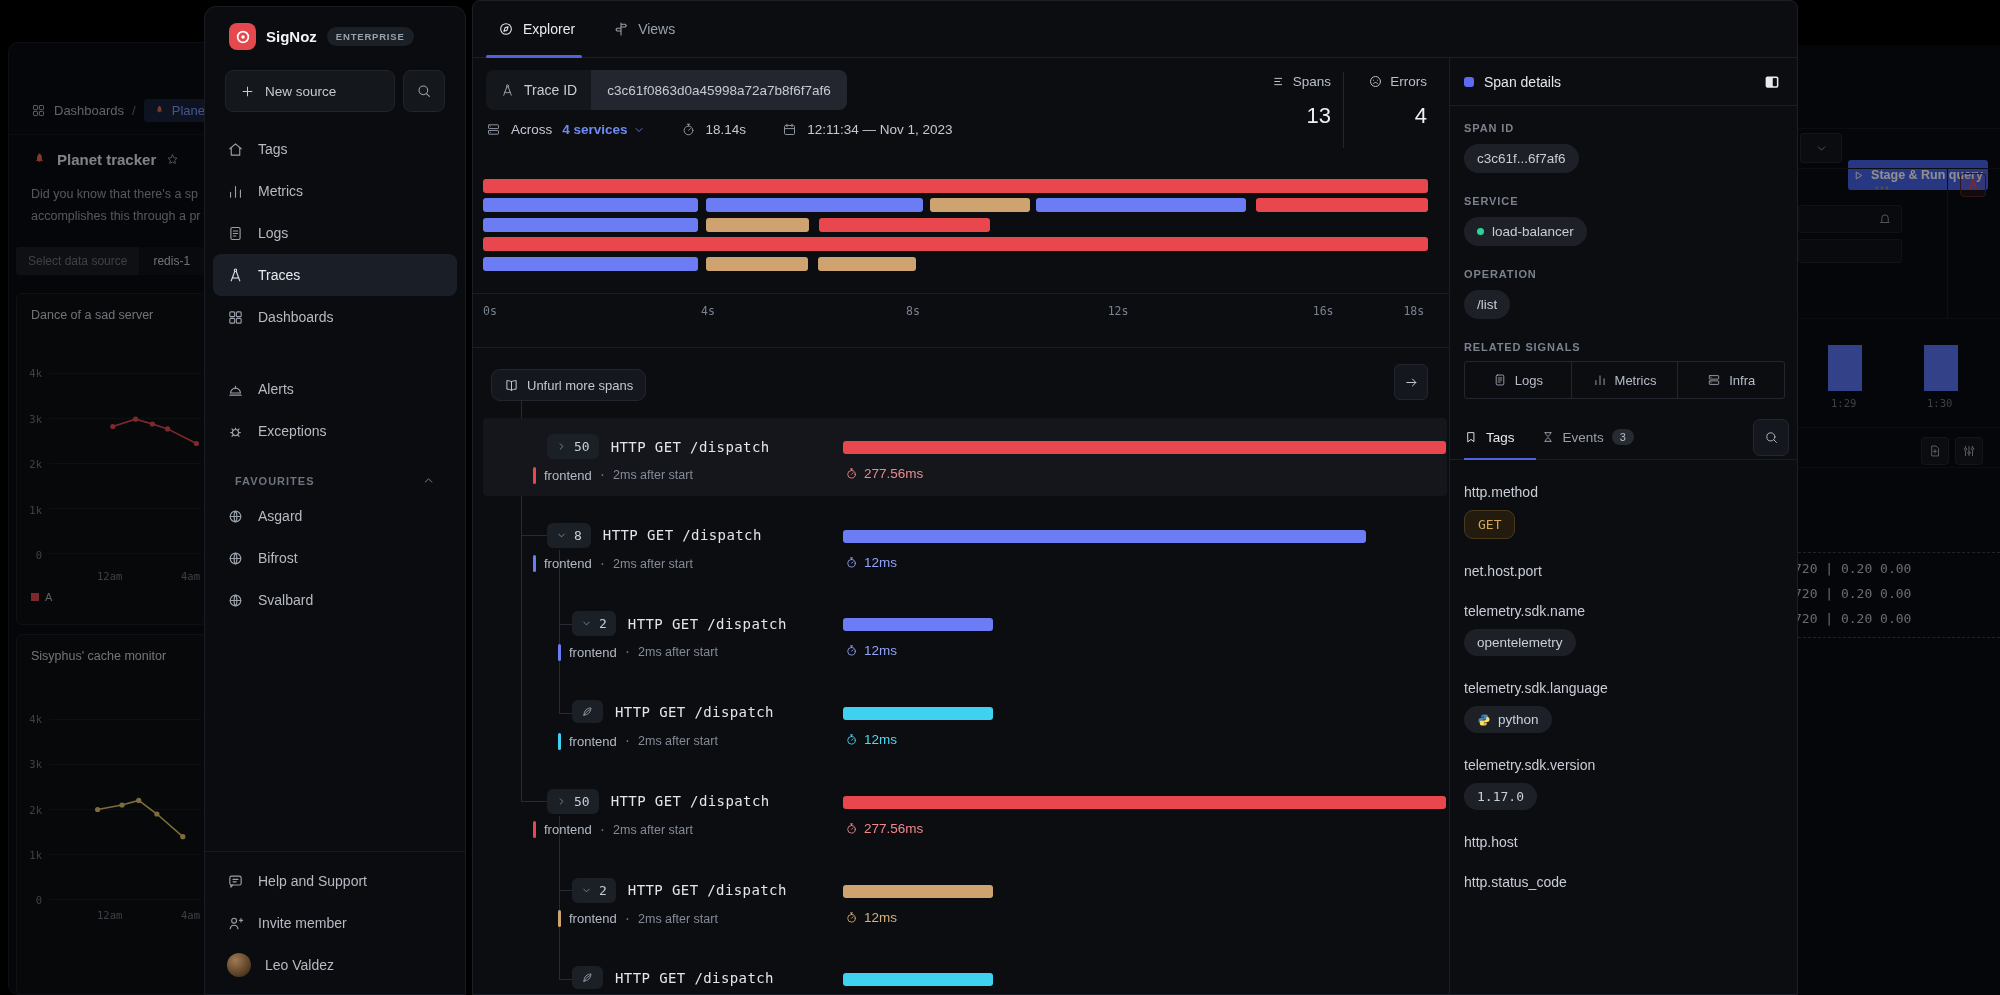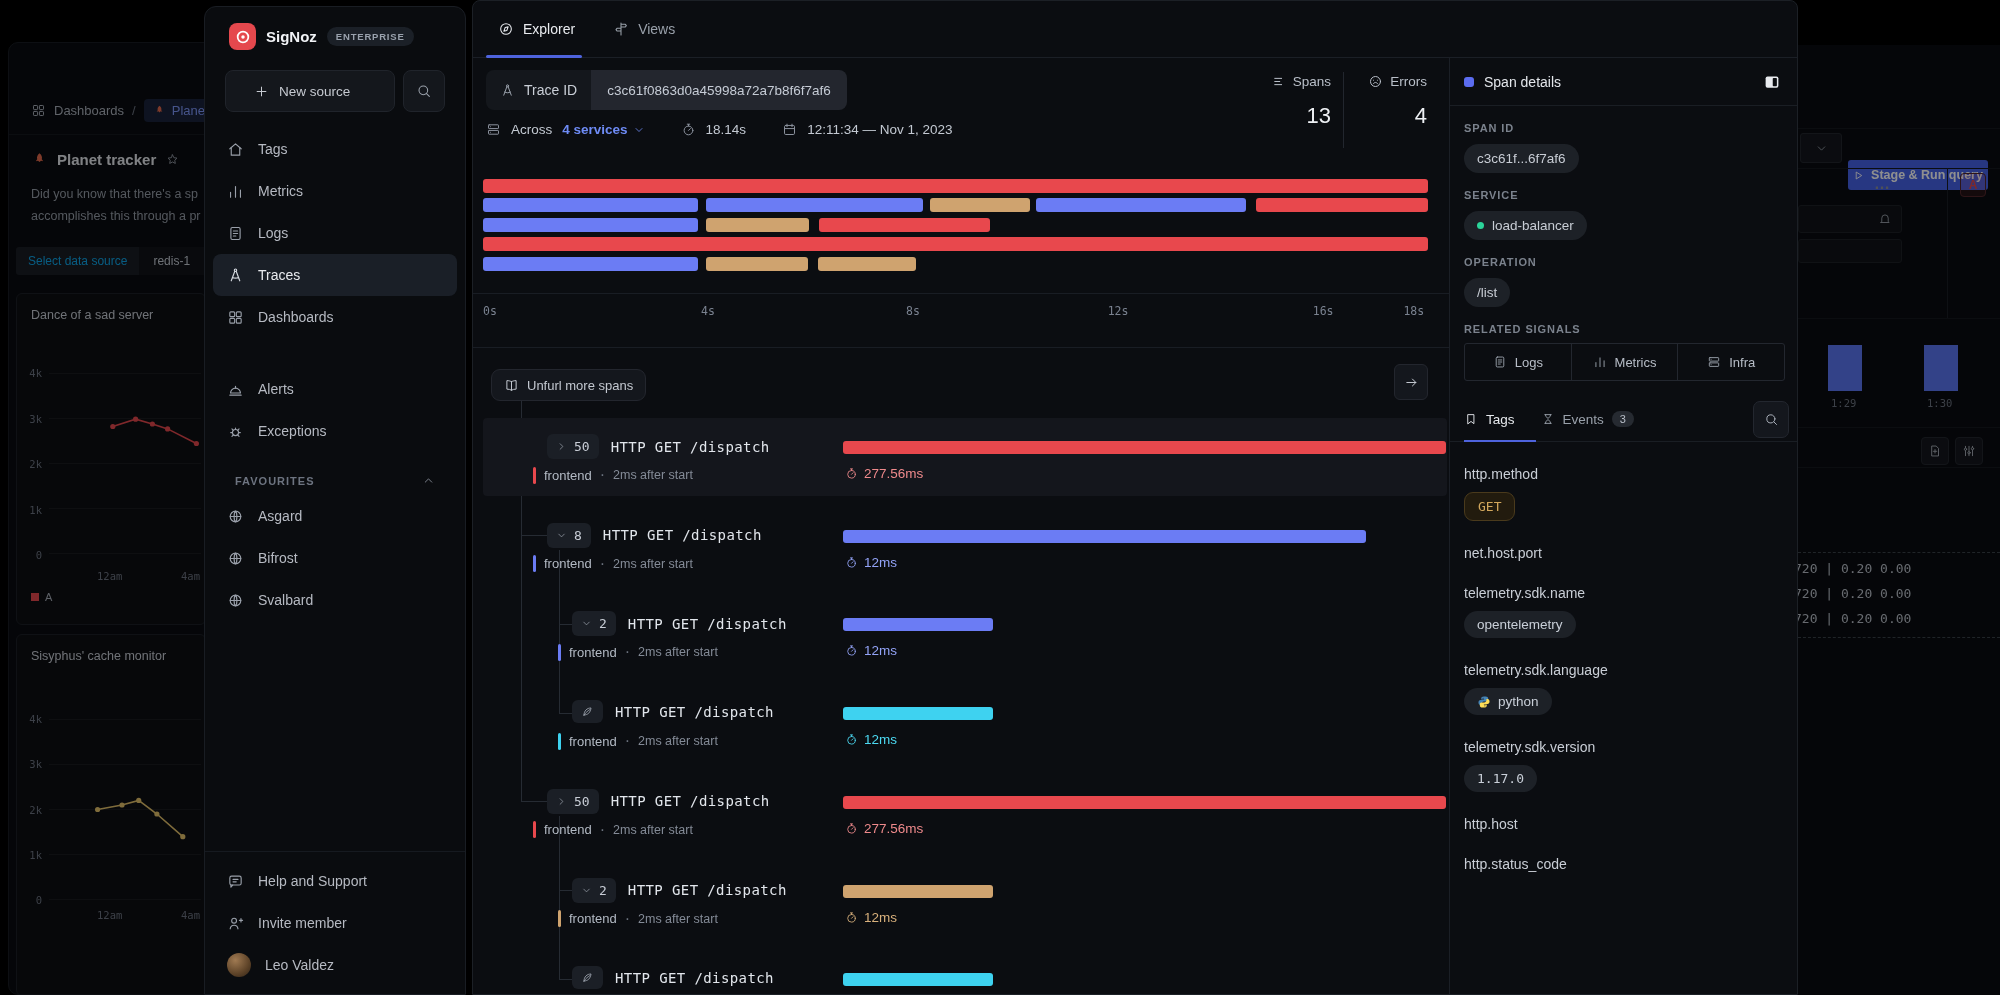--- a/index.html
+++ b/index.html
@@ -22,21 +22,21 @@
     color:#a9afba; font-size:13px; }
   .crumb .sep { color:#6b7280; }
   .crumb-chip { display:flex; align-items:center; gap:6px; background:#19233b; color:#7d96f8;
     border-radius:4px; padding:4px 9px; font-size:13px; white-space:nowrap; }
   .bg-divider { position:absolute; left:0; right:0; height:1px; background:#15181e; }
   .bg-title { position:absolute; left:22px; top:108px; display:flex; align-items:center; gap:9px;
     color:#e4e7ec; font-size:15px; font-weight:bold; }
   .bg-para { position:absolute; left:22px; top:140px; width:260px; color:#969da8;
     font-size:12.5px; line-height:22px; white-space:nowrap; }
   .ds-row { position:absolute; left:7px; top:204px; display:flex; align-items:stretch; height:28px; }
-  .ds-label { background:#1a1e25; color:#0ea5e9; font-size:12px; display:flex; align-items:center;
+  .ds-label { background:#1a1e25; color:#737373; font-size:12px; display:flex; align-items:center;
     padding:0 12px; border-radius:3px 0 0 3px; }
   .ds-value { background:#101318; color:#c3c9d2; font-size:12px; display:flex; align-items:center;
     padding:0 14px; }
   .ds-caret { width:2px; background:#4e63dd; }
   .bg-card { position:absolute; left:7px; width:190px; background:#0d0f13;
     border:1px solid #1b1f26; border-radius:6px; }
   .bg-card .ct { position:absolute; left:14px; top:14px; color:#c7ccd4; font-size:12.5px; }
   .ytick { position:absolute; right:0; color:#6c7380; font-size:10.5px; font-family:"DejaVu Sans Mono",monospace; }
   .xtick { position:absolute; color:#6c7380; font-size:10.5px; font-family:"DejaVu Sans Mono",monospace; }
   .plot { position:absolute; background:repeating-linear-gradient(to bottom, rgba(255,255,255,.05) 0 1px, transparent 1px 45px); }
@@ -63,21 +63,21 @@
   
   .sidebar { position:absolute; left:204px; top:6px; width:262px; height:989px; background:#0a0c0f;
     border:1px solid #191d23; border-radius:12px 12px 0 0; z-index:2; display:flex; flex-direction:column; overflow:hidden; }
   .sb-head { display:flex; align-items:center; gap:10px; padding:16px 20px 10px 24px; }
   .logo { width:27px; height:27px; border-radius:8px; background:#e5484d; display:flex; align-items:center; justify-content:center; }
   .brand { color:#f1f3f6; font-size:15px; font-weight:bold; }
   .ent-badge { background:#1b2027; color:#9aa2ad; font-size:9.5px; letter-spacing:.8px;
     padding:4px 9px; border-radius:10px; font-weight:bold; }
   .ns-row { display:flex; gap:8px; padding:10px 20px 4px 20px; }
   .ns-btn { flex:1; height:42px; background:#14171c; border:1px solid #20242b; border-radius:8px;
-    display:flex; align-items:center; gap:10px; padding:0 28px; color:#c6cad1; font-size:13.5px; }
+    display:flex; align-items:center; gap:10px; padding:0 14px; color:#c6cad1; font-size:13.5px; }
   .sb-search { width:42px; height:42px; background:#14171c; border:1px solid #20242b; border-radius:8px;
     color:#9aa1ab; display:flex; align-items:center; justify-content:center; }
   .nav { padding:12px 8px 0 8px; }
   .nav-item { height:42px; display:flex; align-items:center; gap:14px; padding:0 14px; border-radius:8px;
     color:#b6bac2; font-size:14px; }
   .nav-item .nico { color:#9aa0aa; display:flex; }
   .nav-item.sel { background:#1a1f27; color:#e8eaee; }
   .nav-item.sel .nico { color:#d6dae0; }
   .nav-gap { height:30px; }
   .fav-head { display:flex; align-items:center; justify-content:space-between; padding:22px 22px 8px 22px;
@@ -141,21 +141,21 @@
   .tline { position:absolute; background:#262b33; }
 
   
   .dp-head { height:48px; display:flex; align-items:center; padding:0 14px; border-bottom:1px solid #1a1e24; }
   .dp-bullet { width:10px; height:10px; border-radius:3px; background:#5b6cf0; margin-right:10px; }
   .dp-title { color:#e3e6eb; font-size:14px; flex:1; }
   .dp-toggle { width:26px; height:24px; display:flex; align-items:center; justify-content:center; color:#e8eaee; }
   .dp-body { padding:16px 14px 0 14px; }
   .dp-label { color:#7b828d; font-size:11px; letter-spacing:.9px; font-weight:bold; margin-bottom:10px; }
   .chip { display:inline-flex; align-items:center; gap:8px; background:#1d2127; border-radius:16px;
-    padding:7px 13px; color:#c8cdd5; font-size:13.5px; margin-bottom:16px; }
+    padding:7px 13px; color:#c8cdd5; font-size:13.5px; margin-bottom:22px; }
   .svc-dot { width:7px; height:7px; border-radius:50%; background:#2bd49a; }
   .signals { display:flex; border:1px solid #23272f; border-radius:3px; margin-top:-2px; }
   .signal { flex:1; height:36px; display:flex; align-items:center; justify-content:center; gap:8px;
     color:#b8bec8; font-size:13px; }
   .signal + .signal { border-left:1px solid #23272f; }
   .signal .si { color:#9aa1ab; display:flex; }
   .dtabs { position:relative; height:45px; display:flex; align-items:center; gap:26px; padding:0 14px;
     border-bottom:1px solid #1a1e24; margin:16px -14px 0 -14px; }
   .dtab { display:flex; align-items:center; gap:8px; font-size:13.5px; color:#99a0aa; height:100%; }
   .dtab.active { color:#e7eaee; }

